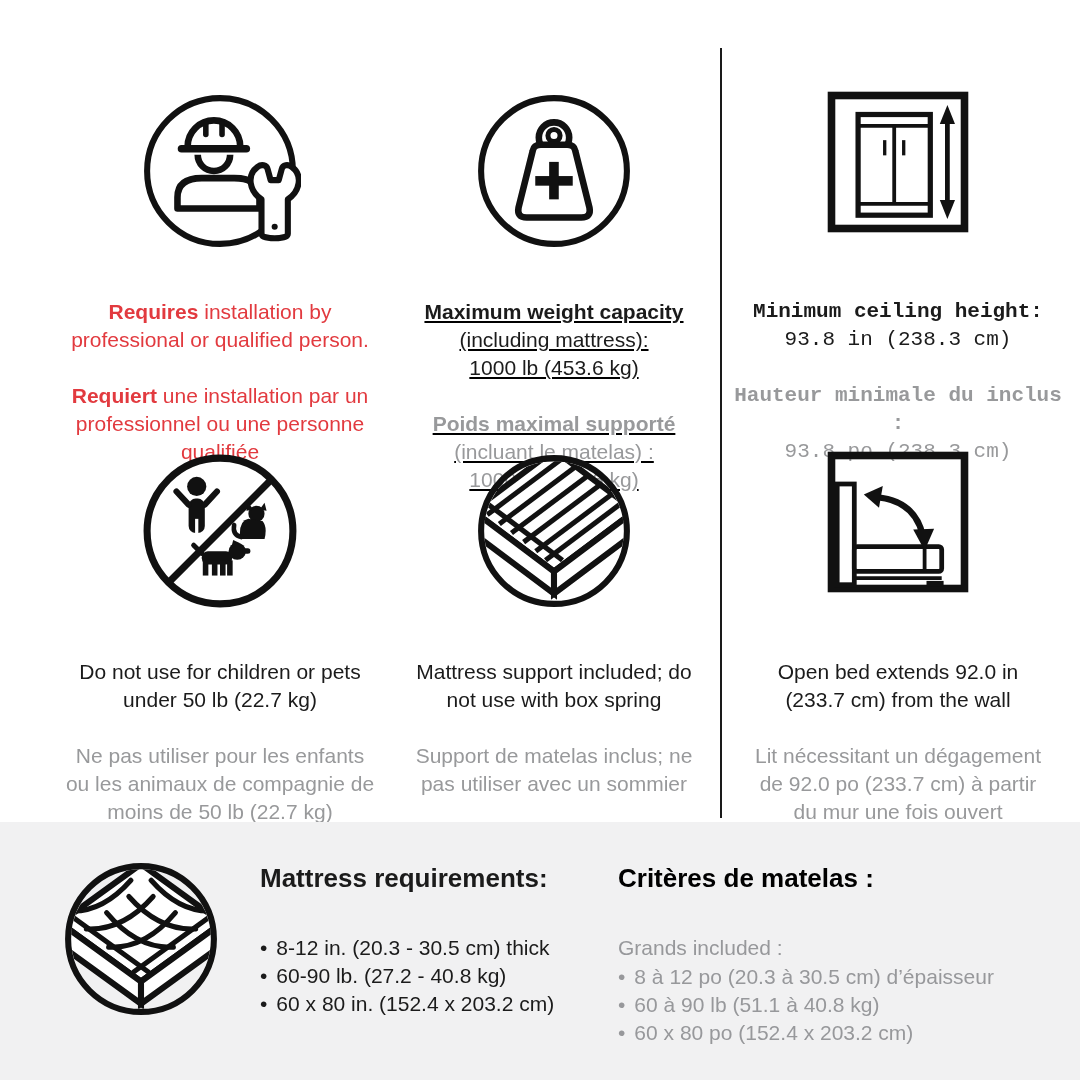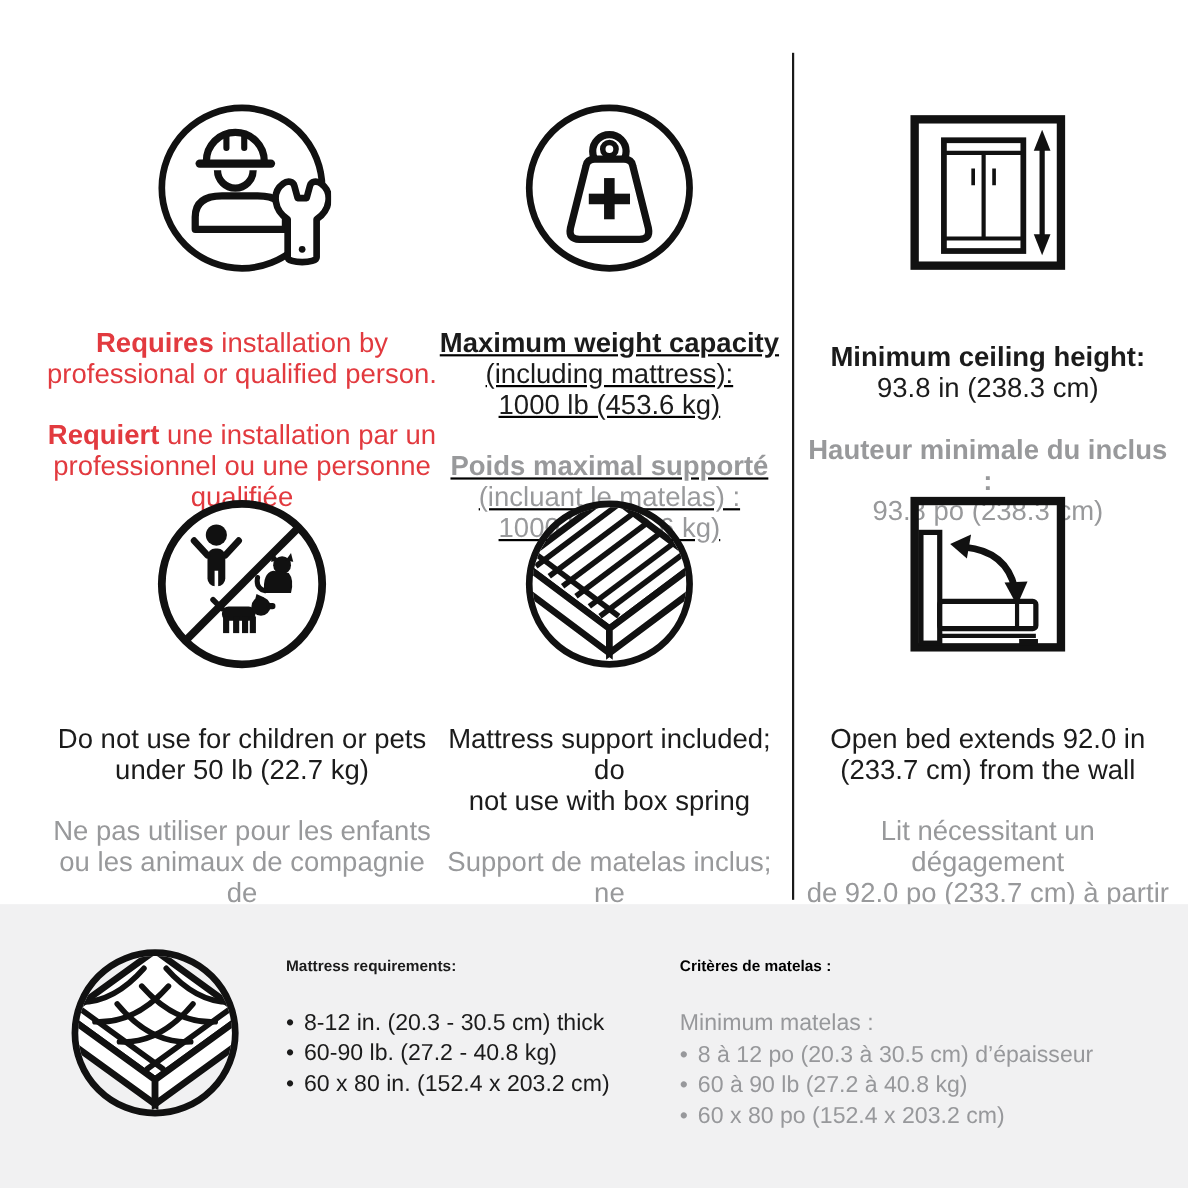--- a/index.html
+++ b/index.html
@@ -5,40 +5,40 @@
   html,body{margin:0;padding:0;background:#fff;}
   .canvas{
     position:relative;width:1080px;height:1080px;background:#ffffff;
     font-family:"Liberation Sans", sans-serif;overflow:hidden;
   }
   .divider{position:absolute;left:720px;top:48px;width:2px;height:770px;background:#1a1a1a;}
   .cell{position:absolute;text-align:center;}
   .cell .icon-box{height:172px;display:flex;justify-content:center;align-items:flex-start;}
   .cell .icon-circle{margin-top:4px;}
   .cell .icon-square{margin-top:0;}
-  .cell-text{white-space:pre-line;font-size:25px;line-height:28px;margin-top:12px;}
+  .cell-text{white-space:pre-line;font-size:21px;line-height:28px;margin-top:12px;}
   .t-red{color:#e23a3f;}
   .t-black{color:#1b1b1b;}
   .t-gray{color:#98999b;}
   .cell-text b{font-weight:700;}
   
   .cell-installation{left:40px;top:86px;width:360px;}
   .cell-weight{left:394px;top:86px;width:320px;text-decoration:underline;}
-  .cell-ceiling{left:728px;top:99px;width:340px;}
+  .cell-ceiling{left:728px;top:86px;width:340px;font-family:Liberation Mono, monospace;}
   
   .cell-children{left:40px;top:446px;width:360px;}
   .cell-support{left:394px;top:446px;width:320px;}
   .cell-openbed{left:728px;top:446px;width:340px;text-align:center;}
   
   .bottom-section{position:absolute;left:0;top:822px;width:1080px;height:258px;background:#f1f1f2;}
   .bottom-icon{position:absolute;left:60px;top:36px;}
   .req-block{position:absolute;top:42px;font-size:21px;line-height:28px;}
   .req-en{left:260px;width:350px;color:#1b1b1b;}
   .req-fr{left:618px;width:440px;color:#97989b;}
-  .req-title{font-weight:700;margin:0 0 24px 0;font-size:14px;}
+  .req-title{font-weight:700;margin:0 0 42px 0;font-size:26px;}
   .req-fr .req-title{color:#000000;}
   .req-sub{margin:0 0 1px 0;}
   .req-list{list-style:none;margin:0;padding:0;}
   .req-list li{display:flex;align-items:baseline;}
   .req-list .dot{margin-right:9px;}
   svg{display:block;}
 </style>
 </head>
 <body>
 
@@ -251,29 +251,29 @@
           </li>
         <li>
             <span class="dot">•</span>
             <span>60 x 80 in. (152.4 x 203.2 cm)</span>
           </li>
       </ul>
     </div>
 
     <div class="req-block req-fr">
       <p class="req-title">Critères de matelas :</p>
-      <p class="req-sub">Minimum matelas :</p>
+      <p class="req-sub">Grands included :</p>
       <ul class="req-list">
         <li>
             <span class="dot">•</span>
             <span>8 à 12 po (20.3 à 30.5 cm) d’épaisseur</span>
           </li>
         <li>
             <span class="dot">•</span>
-            <span>60 à 90 lb (27.2 à 40.8 kg)</span>
+            <span>60 à 90 lb (51.1 à 40.8 kg)</span>
           </li>
         <li>
             <span class="dot">•</span>
             <span>60 x 80 po (152.4 x 203.2 cm)</span>
           </li>
       </ul>
     </div>
   </div>
 
 </div>

